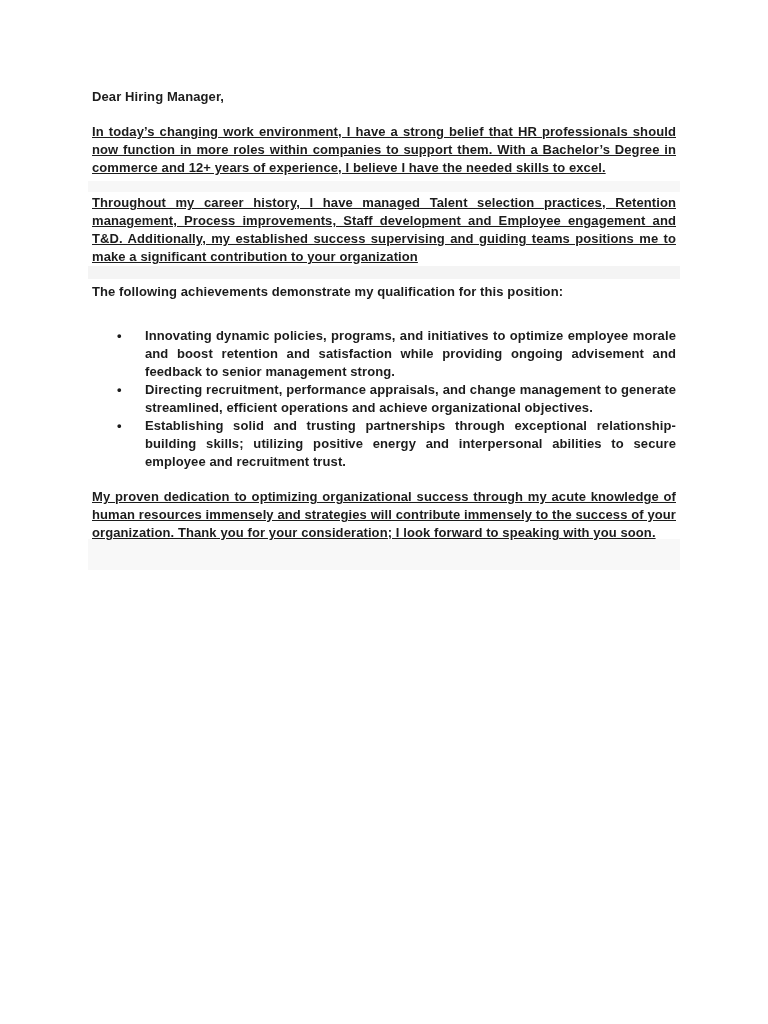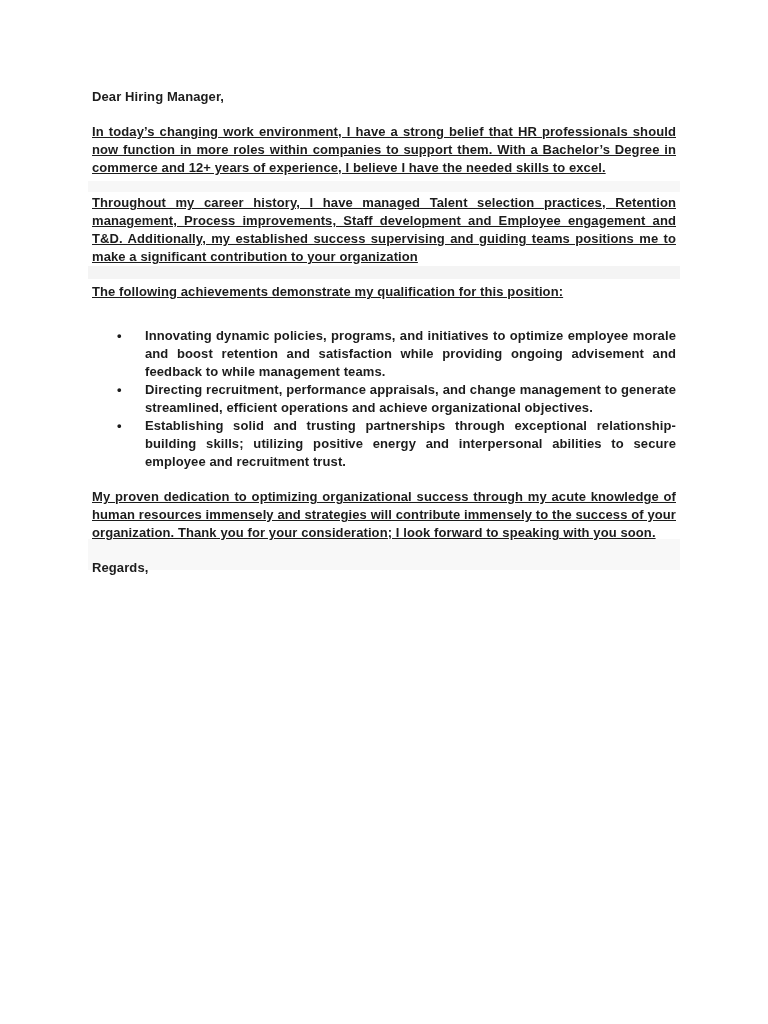--- a/index.html
+++ b/index.html
@@ -42,21 +42,20 @@
     margin: 0 0 17px 0;
   }
   p.para {
     margin: 0 0 17px 0;
     text-align: justify;
     text-decoration: underline;
   }
   p.lead {
     margin: 0 0 14px 0;
     text-align: left;
-    text-decoration: underline;
   }
   ul.achievements {
     list-style: none;
     margin: 26px 0 17px 0;
     padding: 0;
   }
   ul.achievements li {
     display: flex;
     align-items: flex-start;
   }
@@ -92,32 +91,31 @@
 
     <p class="para">In today’s changing work environment, I have a strong belief that HR professionals should now function in more roles within companies to support them. With a Bachelor’s Degree in commerce and 12+ years of experience, I believe I have the needed skills to excel.</p>
 
     <p class="para">Throughout my career history, I have managed Talent selection practices, Retention management, Process improvements, Staff development and Employee engagement and T&amp;D. Additionally, my established success supervising and guiding teams positions me to make a significant contribution to your organization</p>
 
     <p class="lead">The following achievements demonstrate my qualification for this position:</p>
 
     <ul class="achievements">
       <li>
         <span class="bullet">•</span>
-        <span class="bullet-text">Innovating dynamic policies, programs, and initiatives to optimize employee morale and boost retention and satisfaction while providing ongoing advisement and feedback to while management teams.</span>
+        <span class="bullet-text">Innovating dynamic policies, programs, and initiatives to optimize employee morale and boost retention and satisfaction while providing ongoing advisement and feedback to senior management strong.</span>
       </li>
       <li>
         <span class="bullet">•</span>
         <span class="bullet-text">Directing recruitment, performance appraisals, and change management to generate streamlined, efficient operations and achieve organizational objectives.</span>
       </li>
       <li>
         <span class="bullet">•</span>
         <span class="bullet-text">Establishing solid and trusting partnerships through exceptional relationship-building skills; utilizing positive energy and interpersonal abilities to secure employee and recruitment trust.</span>
       </li>
     </ul>
 
     <p class="para">My proven dedication to optimizing organizational success through my acute knowledge of human resources immensely and strategies will contribute immensely to the success of your organization. Thank you for your consideration; I look forward to speaking with you soon.</p>
 
     <div class="signoff-block">
-      <div>Regards,</div>
     </div>
 
   </div>
 </div>
 
 </body></html>

